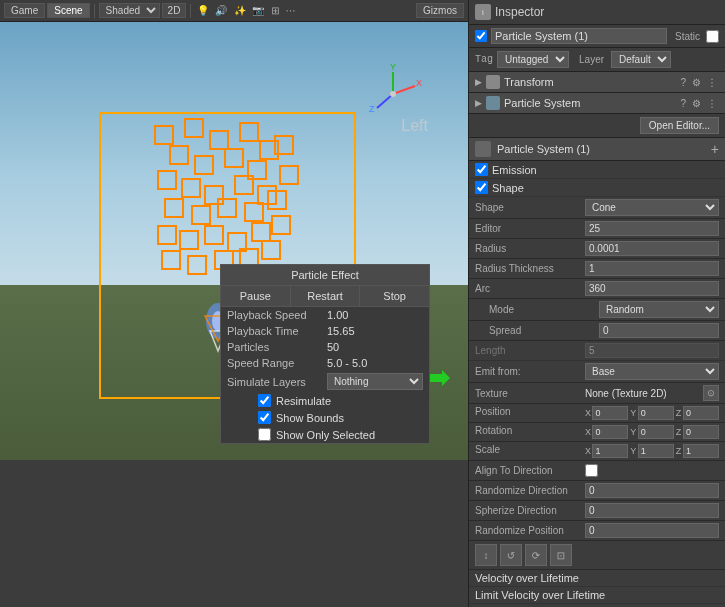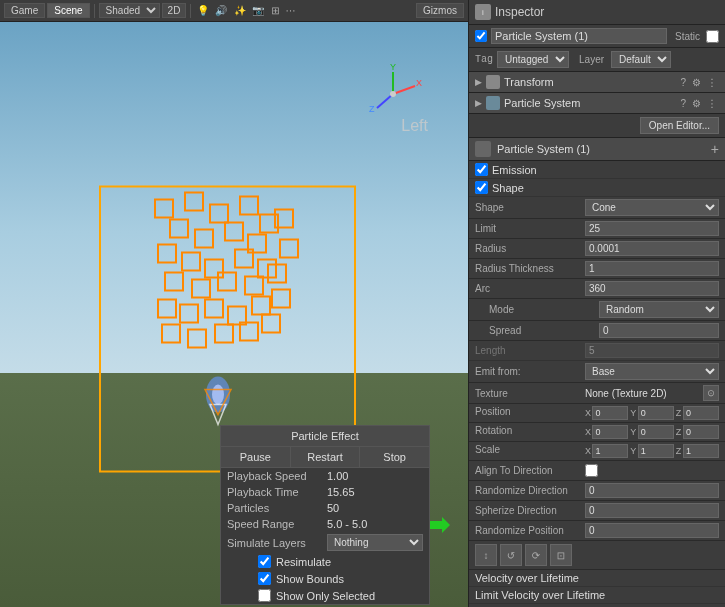--- a/index.html
+++ b/index.html
@@ -1,38 +1,38 @@
 <!DOCTYPE html>
 <html><head>
   <meta charset="utf-8">
   <style>
     * { box-sizing: border-box; margin: 0; padding: 0; }
     body { width: 725px; height: 607px; overflow: hidden; background: #3c3c3c; font-family: Arial, sans-serif; font-size: 11px; color: #ddd; display: flex; }
 
     
-    .left-panel { width: 468px; height: 607px; display: flex; flex-direction: column; }
+    .left-panel { width: 468px; height: 460px; display: flex; flex-direction: column; }
 
     
     .top-toolbar { height: 22px; background: #3c3c3c; display: flex; align-items: center; border-bottom: 1px solid #222; padding: 0 4px; gap: 2px; }
     .toolbar-tab { background: #4a4a4a; border: 1px solid #555; padding: 1px 6px; font-size: 10px; color: #ccc; cursor: pointer; }
     .toolbar-tab.active { background: #5a5a5a; color: #fff; }
     .toolbar-divider { width: 1px; height: 14px; background: #555; margin: 0 2px; }
     .toolbar-btn { background: transparent; border: none; color: #aaa; font-size: 10px; cursor: pointer; padding: 0 2px; }
     .toolbar-spacer { flex: 1; }
     .gizmos-btn { background: #4a4a4a; border: 1px solid #555; padding: 1px 6px; font-size: 10px; color: #ccc; cursor: pointer; }
 
     
     .scene-view { flex: 1; position: relative; overflow: hidden; background: linear-gradient(180deg, #87CEEB 0%, #87CEEB 40%, #8B7355 40%, #8B7355 100%); }
     .scene-sky { position: absolute; top: 0; left: 0; right: 0; height: 60%; background: linear-gradient(180deg, #6ba3c4 0%, #a8cde0 60%, #c4dce8 100%); }
     .scene-ground { position: absolute; bottom: 0; left: 0; right: 0; height: 40%; background: linear-gradient(180deg, #5a6e4a 0%, #4a5c3a 100%); }
     .axis-widget { position: absolute; top: 45px; right: 50px; width: 60px; height: 60px; }
     .left-label { position: absolute; right: 5px; bottom: 30px; font-size: 11px; color: #fff; opacity: 0.8; }
 
     
-    .particle-effect-panel { position: absolute; bottom: 2px; left: 220px; width: 210px; background: #3a3a3a; border: 1px solid #555; }
+    .particle-effect-panel { position: absolute; bottom: 16px; left: 220px; width: 210px; background: #3a3a3a; border: 1px solid #555; }
     .pe-title { background: #4a4a4a; text-align: center; padding: 4px; font-size: 11px; color: #ddd; border-bottom: 1px solid #555; }
     .pe-buttons { display: flex; border-bottom: 1px solid #555; }
     .pe-btn { flex: 1; background: #4a4a4a; border: none; border-right: 1px solid #555; color: #ddd; font-size: 11px; padding: 4px; cursor: pointer; }
     .pe-btn:last-child { border-right: none; }
     .pe-row { display: flex; align-items: center; padding: 2px 6px; }
     .pe-label { width: 100px; color: #bbb; font-size: 11px; }
     .pe-value { color: #ddd; font-size: 11px; }
     .pe-checkbox-row { display: flex; align-items: center; padding: 2px 6px; margin-left: 31px; }
     .pe-checkbox-row input { margin-right: 5px; }
     .pe-select-row { display: flex; align-items: center; padding: 2px 6px; }
@@ -308,21 +308,21 @@
     <div class="prop-row">
       <span class="prop-label">Shape</span>
       <select class="prop-select">
         <option>Cone</option>
         <option>Sphere</option>
         <option>Box</option>
       </select>
     </div>
 
     <div class="prop-row">
-      <span class="prop-label">Limit</span>
+      <span class="prop-label">Editor</span>
       <input class="prop-input" type="text" value="25" style="">
     </div>
 
     <div class="prop-row">
       <span class="prop-label">Radius</span>
       <input class="prop-input" type="text" value="0.0001" style="">
     </div>
 
     <div class="prop-row">
       <span class="prop-label">Radius Thickness</span>

